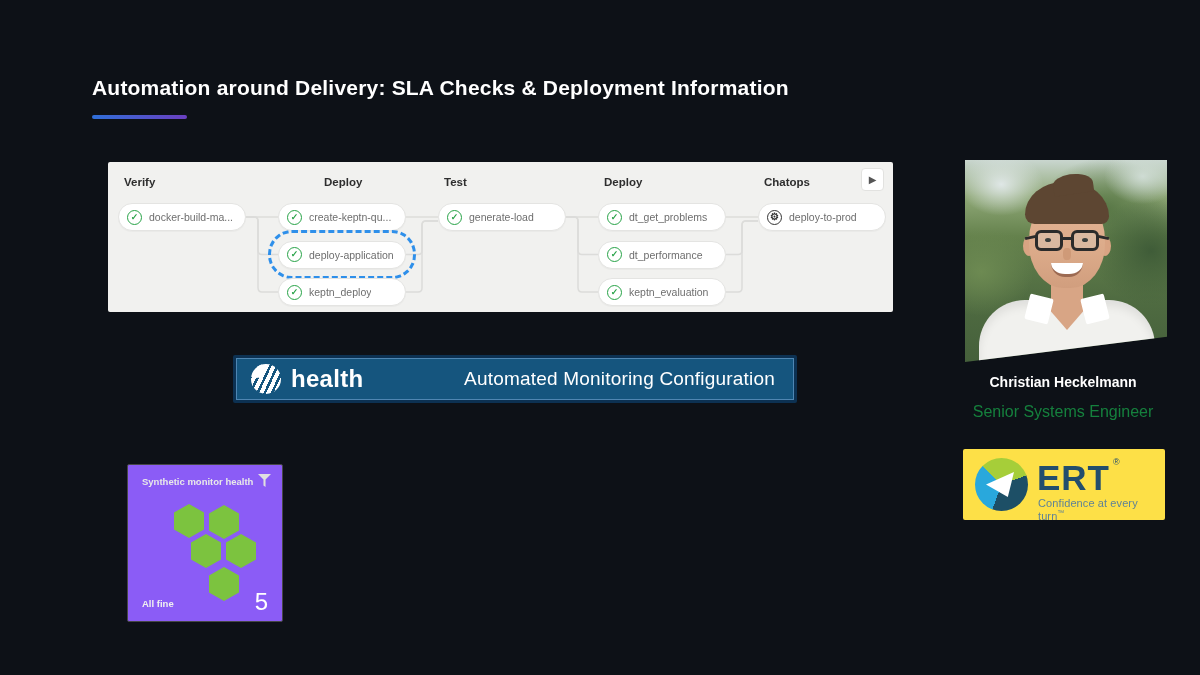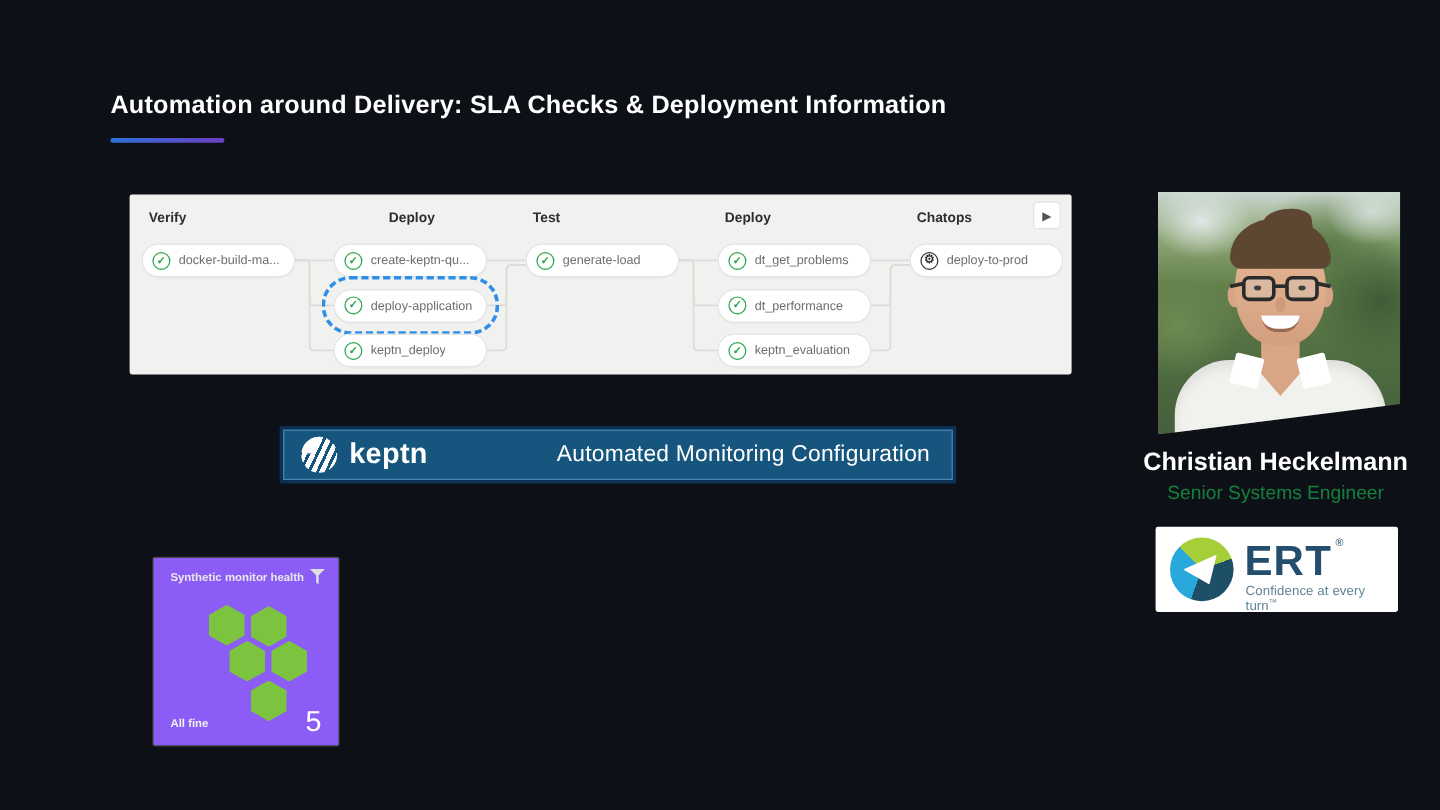--- a/index.html
+++ b/index.html
@@ -153,31 +153,31 @@
   .eye-r { left:117px; top:78px; width:6px; height:4px; background:#3a3f3d; border-radius:50%; }
   .nose { left:98px; top:88px; width:8px; height:12px; background:#cf9a78; border-radius:40%; }
   .smile {
     left:86px; top:103px; width:32px; height:14px;
     border-bottom:3px solid #9c6a52; border-radius:0 0 16px 16px;
     background:#ffffff;
   }
 
   .person-name {
     position:absolute; left:933px; top:374px; width:260px; text-align:center;
-    color:#ffffff; font-size:21px; font-weight:700;
+    color:#ffffff; font-size:14px; font-weight:700;
   }
   .person-role {
     position:absolute; left:933px; top:403px; width:260px; text-align:center;
     color:#15803d; font-size:16px; font-weight:400;
   }
 
   
   .ert-card {
-    position:absolute; left:963px; top:439px; width:202px; height:71px;
-    background:#ffffff; border-radius:2px;
+    position:absolute; left:963px; top:449px; width:202px; height:71px;
+    background:#fde047; border-radius:2px;
   }
   .ert-globe {
     position:absolute; left:12px; top:9px; width:53px; height:53px; border-radius:50%;
     background:conic-gradient(from -45deg at 50% 50%, #a6ce39 0deg 115deg, #1d4f66 115deg 245deg, #29a8dc 245deg 360deg);
   }
   .ert-globe::after {
     content:""; position:absolute; left:11px; top:14px; width:28px; height:25px;
     background:#ffffff;
     clip-path:polygon(0 50%, 100% 0, 78% 100%);
   }
@@ -258,21 +258,21 @@
         <span class="node-icon manual">⚙</span>
         <span class="node-label">deploy-to-prod</span>
       </div>
     </div>
   <div class="play-btn">▶</div>
 </div>
 
 <div class="banner-outer">
   <div class="banner-inner">
     <span class="keptn-logo"></span>
-    <span class="keptn-wordmark">keptn</span>
+    <span class="keptn-wordmark">health</span>
     <span class="banner-label">Automated Monitoring Configuration</span>
   </div>
 </div>
 
 <div class="monitor-tile">
   <div class="tile-title">Synthetic monitor health</div>
   <div class="filter-icon"></div>
   <div id="hex-cluster">
       <div class="hex" style="left: 46px; top: 39px; background: rgb(124, 195, 63);"></div>
       <div class="hex" style="left: 81px; top: 40px; background: rgb(124, 195, 63);"></div>

